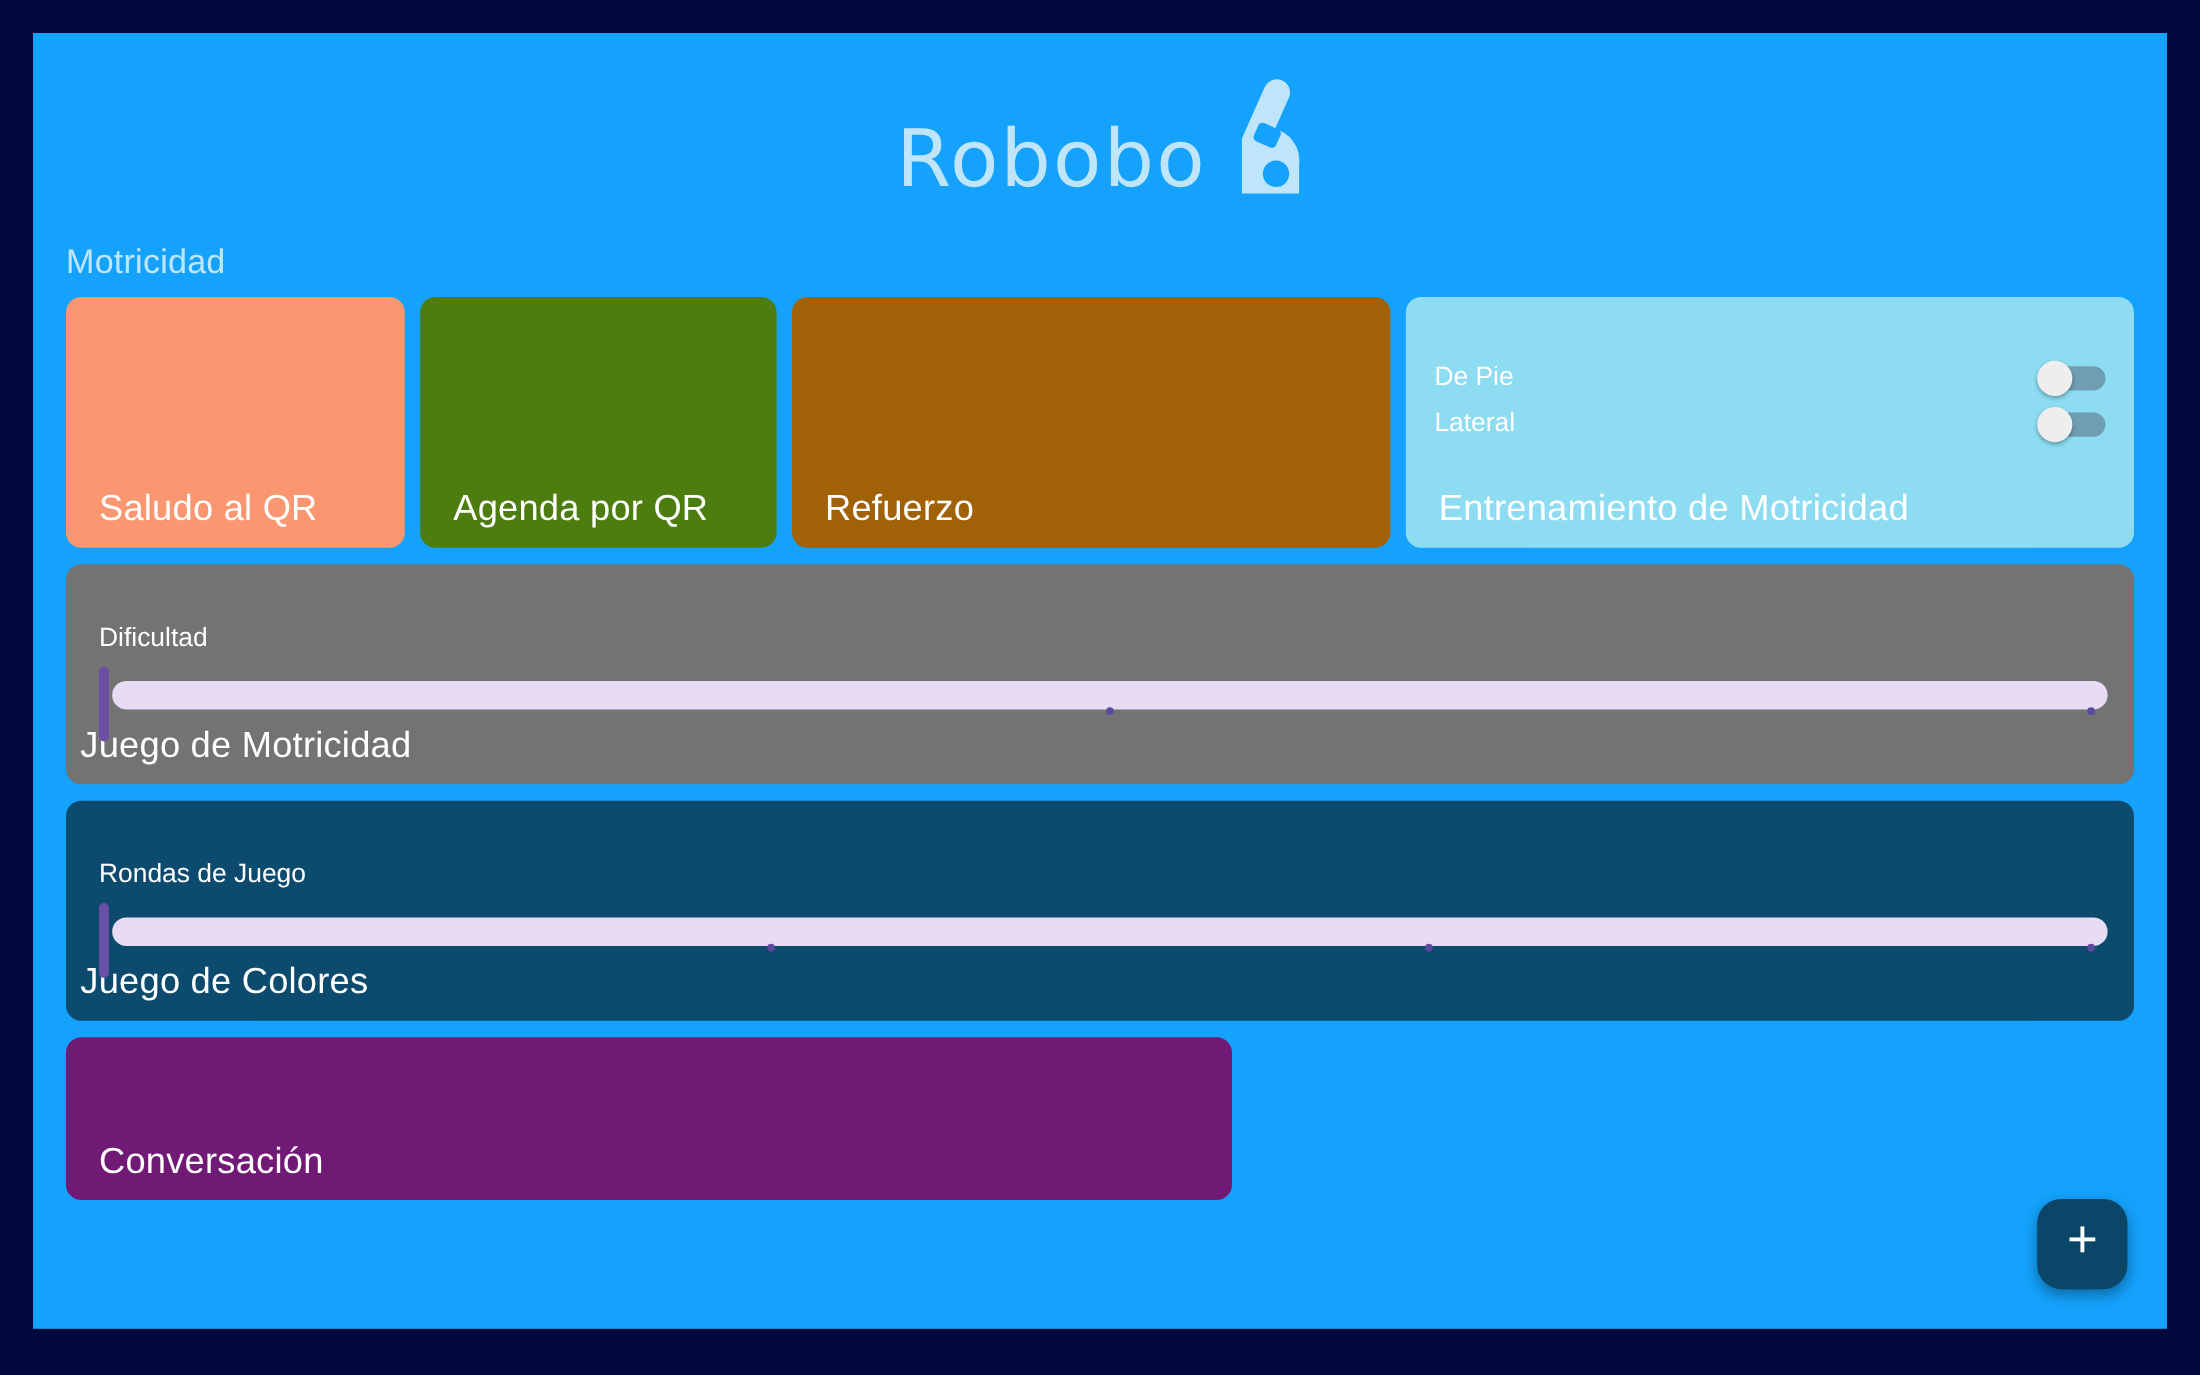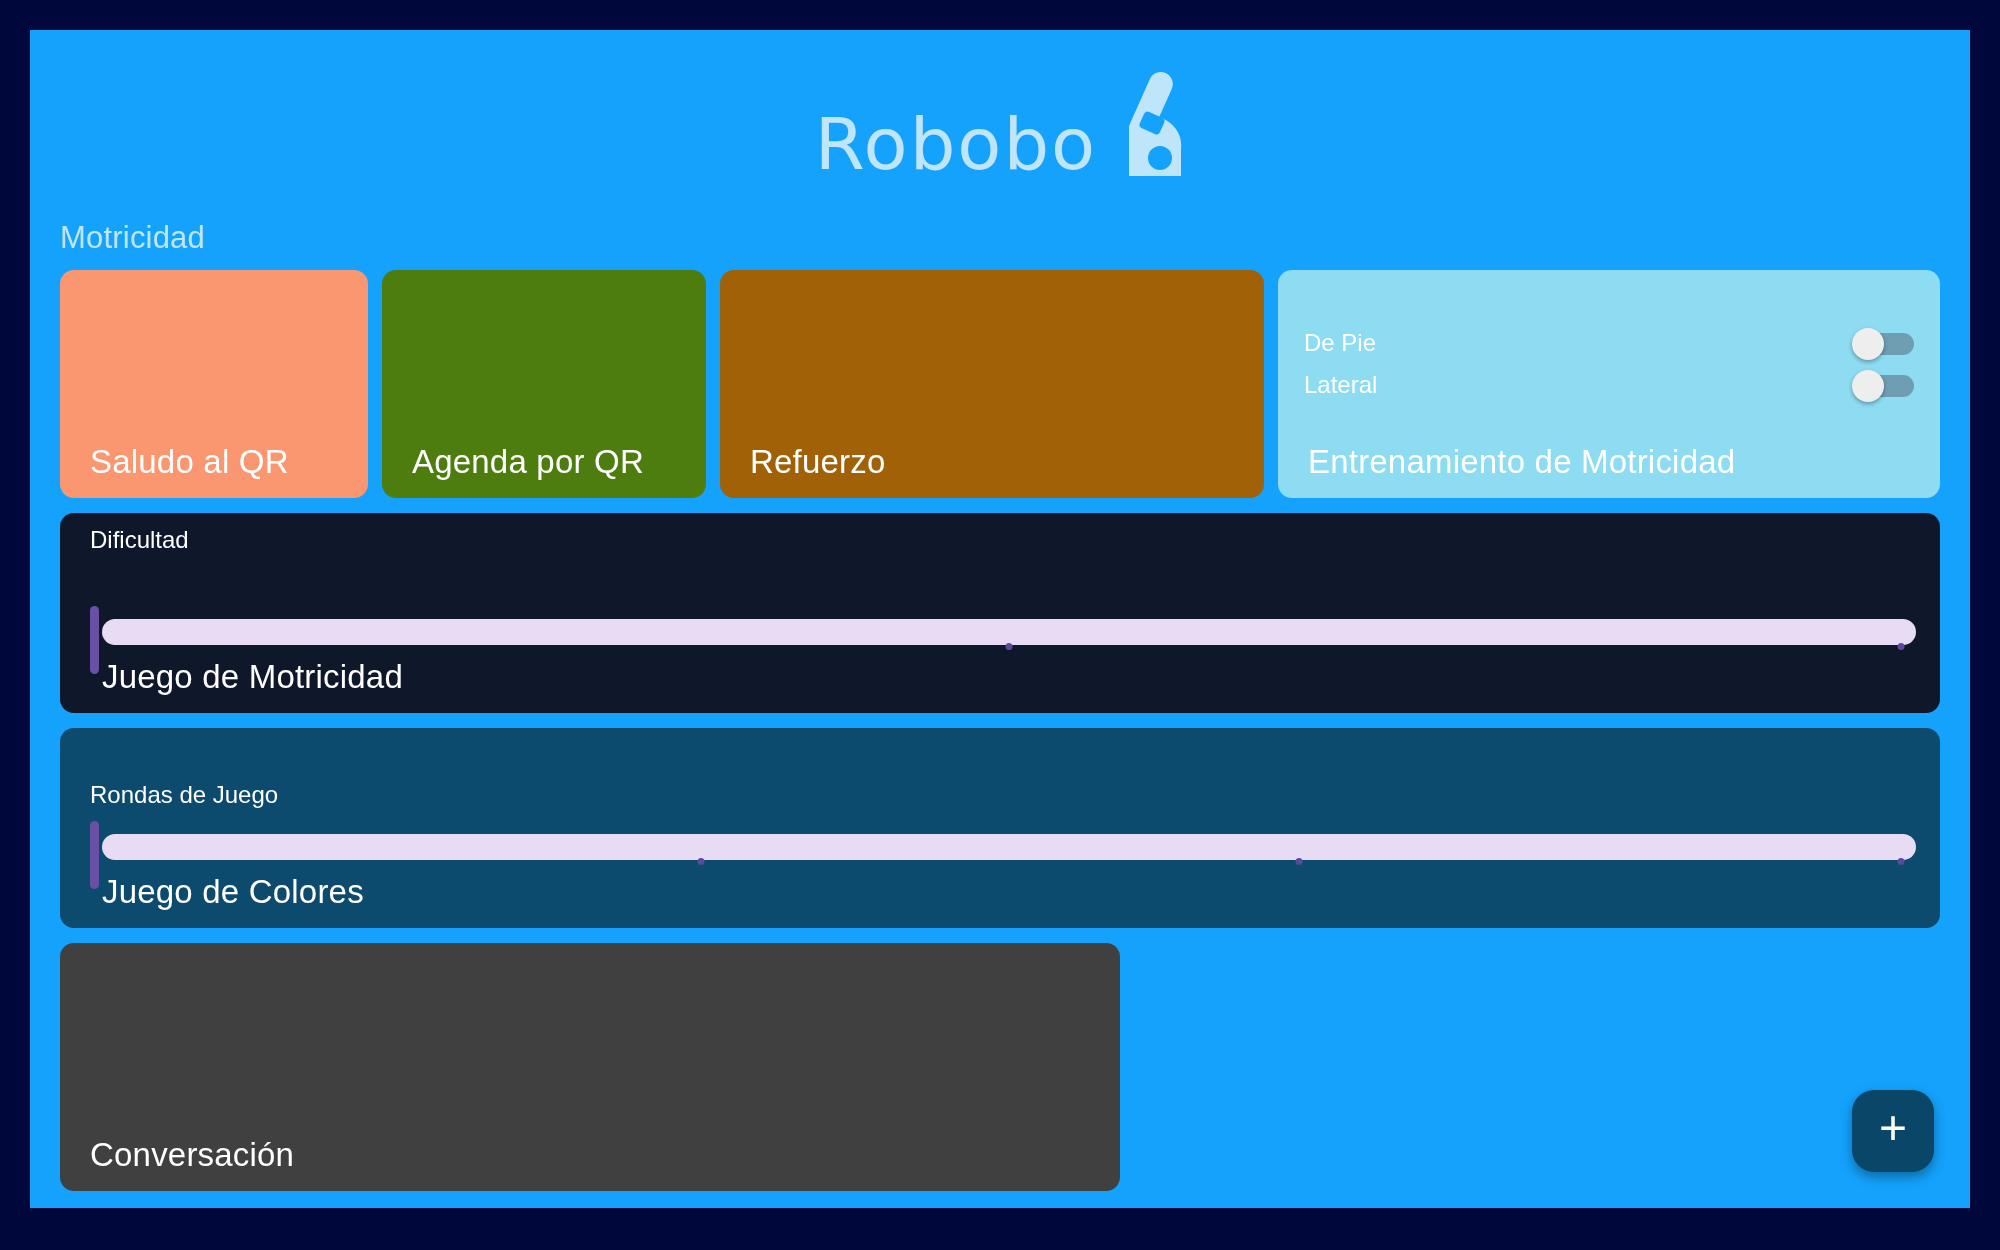--- a/index.html
+++ b/index.html
@@ -149,21 +149,21 @@
     background: #eeeeee;
     box-shadow: 0 2px 4px rgba(0,0,0,.32);
   }
 
   
   .card.wide {
     width: 100%;
     height: 200px;
     padding: 26px 0 18px 0;
   }
-  .wide-1 { background: #0f172a; gap: 40px; }
+  .wide-1 { background: #737373; }
   .wide-2 { background: #0c4a6e; }
 
   .slider-label {
     color: #ffffff;
     font-size: 24px;
     margin: 0 0 12px 30px;
   }
   .slider {
     position: relative;
     height: 40px;
@@ -189,27 +189,27 @@
   }
   .slider-thumb {
     position: absolute;
     left: 0;
     top: 0;
     width: 9px;
     height: 68px;
     border-radius: 5px;
     background: #6a50a5;
   }
-  .wide .card-title { margin-left: 42px; margin-top: 14px; }
+  .wide .card-title { margin-left: 13px; margin-top: 14px; }
 
   
   .card.last {
     width: 1060px;
-    height: 248px;
-    background: #404040;
+    height: 148px;
+    background: #701a75;
     border-radius: 14px;
   }
 
   
   #fab {
     position: absolute;
     right: 36px;
     bottom: 36px;
     width: 82px;
     height: 82px;

